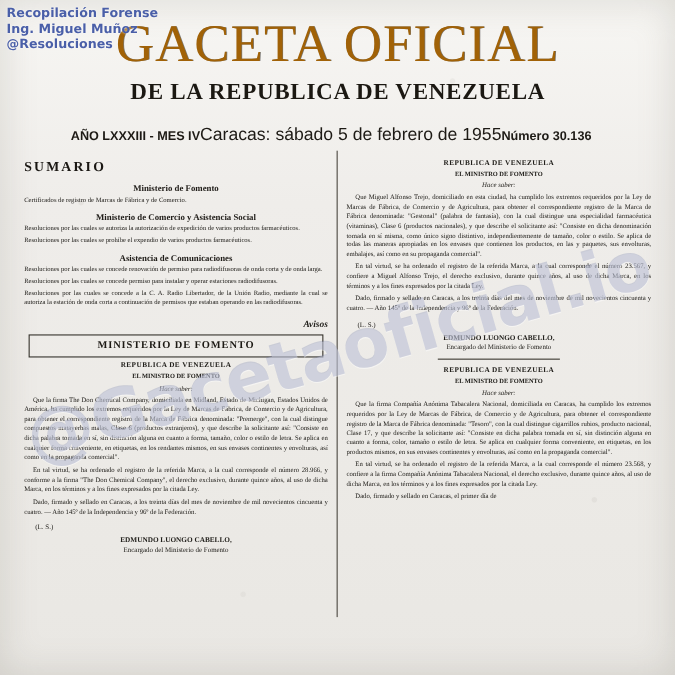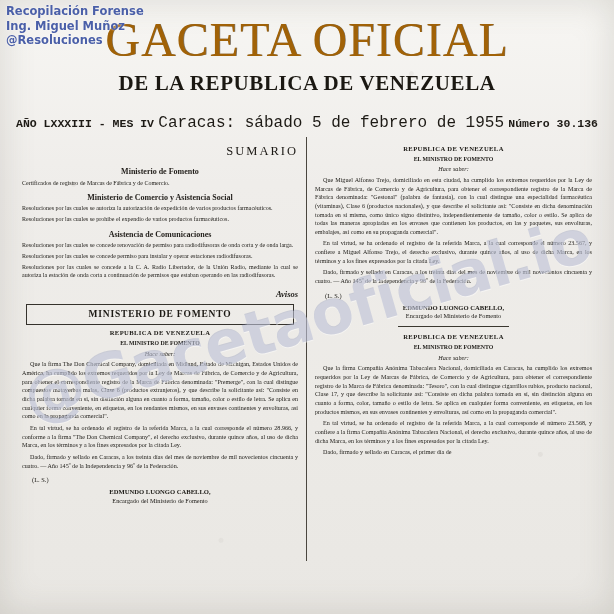--- a/index.html
+++ b/index.html
@@ -105,23 +105,23 @@
     margin: 1.6px 14px 0 14px;
     border-top: 0.9px solid #2d2a26;
   }
 
   
   .issueline {
     position: relative;
     z-index: 10;
     display: flex;
     align-items: baseline;
-    justify-content: space-between;
-    margin: 5px 16px 0 16px;
-    font-family: Liberation Mono, monospace;
+    justify-content: center;
+    margin: 5px 16px 0 4px;
+    font-family: Liberation Sans, sans-serif;
     font-size: 11.5px;
     font-weight: bold;
     color: #1d1a15;
   }
   .issueline .mid { font-weight: normal; font-size: 16px; }
   .rule-after-issue {
     margin: 4px 14px 0 14px;
     border-top: 1.6px solid #2a2722;
   }
 
@@ -139,23 +139,23 @@
     padding: 4px 8px 0 8px;
     color: #22201c;
     font-size: 6.1px;
     line-height: 1.42;
     text-align: justify;
     overflow: hidden;
   }
   .col.left { border-right: 1px solid #4a463f; }
 
   .sumario {
-    text-align: right;
+    text-align: left;
     font-size: 12.5px;
-    font-weight: normal;
+    font-weight: bold;
     letter-spacing: 2px;
     margin: 2px 0 6px 0;
     color: #1b1814;
   }
   .dept {
     text-align: center;
     font-size: 8px;
     font-weight: bold;
     margin: 5px 0 1px 0;
     color: #201d19;

